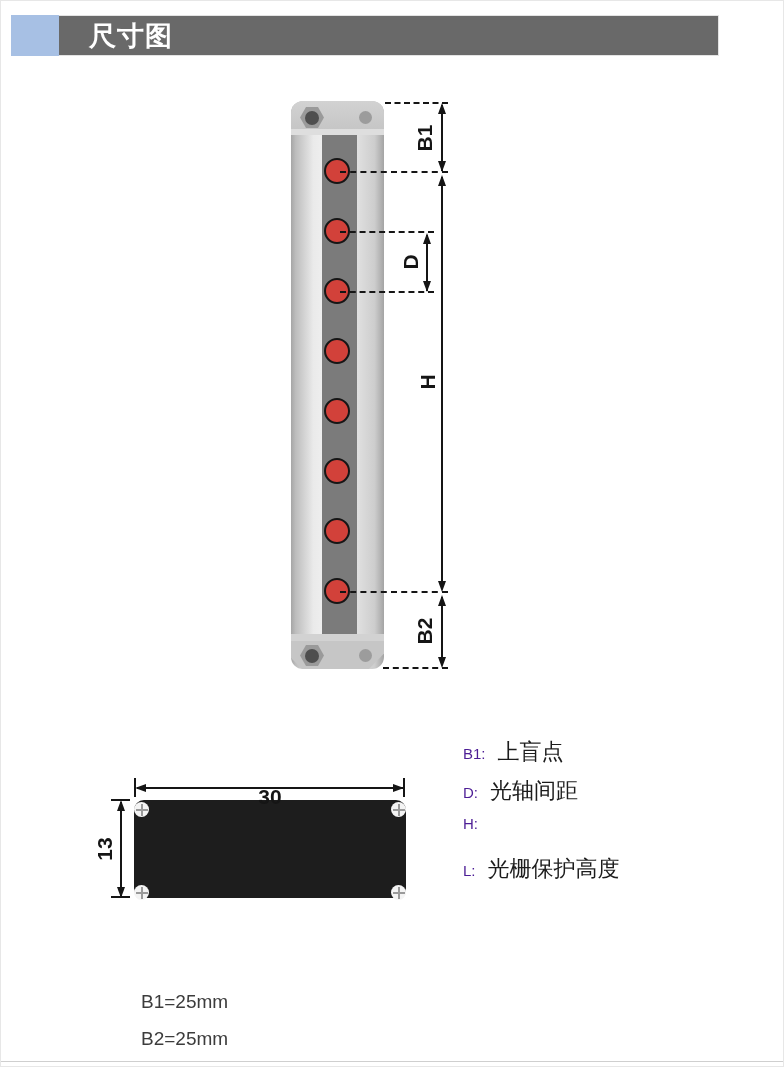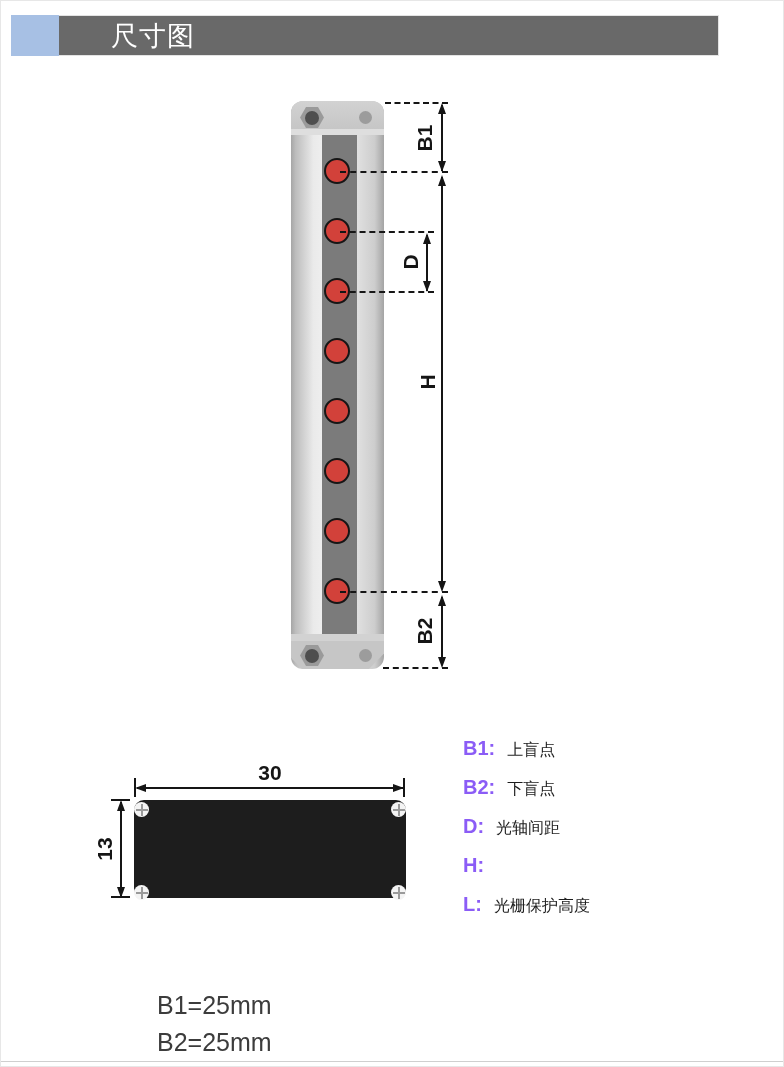--- a/index.html
+++ b/index.html
@@ -20,22 +20,22 @@
   }
   .header-bar {
     position: absolute; left: 58px; top: 14px;
     width: 660px; height: 41px;
     background: #696969;
     border: 1px solid #e3e3e3;
     border-left: none;
     display: flex; align-items: center;
   }
   .header-title {
-    color: #ffffff; font-size: 27px; font-weight: 400;
-    padding-left: 52px; letter-spacing: 1px;
+    color: #ffffff; font-size: 27px; font-weight: 700;
+    padding-left: 30px; letter-spacing: 1px;
   }
   
   .device-body {
     position: absolute; left: 290px; top: 100px;
     width: 93px; height: 568px;
     border-radius: 12px;
     background: linear-gradient(to right,
       #a6a6a6 0%, #bdbdbd 5%, #eaeaea 24%, #f0f0f0 38%,
       #e3e3e3 68%, #cdcdcd 90%, #a4a4a4 100%);
   }
@@ -135,28 +135,28 @@
     content: ""; position: absolute; left: 6.5px; top: 1.5px;
     width: 2px; height: 12px; background: #9a9a9a;
   }
   
   .legend { position: absolute; left: 462px; top: 736px; width: 300px; }
   .legend-row {
     display: flex; align-items: baseline;
     height: 39px;
   }
   .legend-key {
-    font-size: 20px; font-weight: bold; color: #8b5cf6;
+    font-size: 15px; font-weight: normal; color: #4c1d95;
     margin-right: 12px;
   }
-  .legend-value { font-size: 16px; color: #1c1c1c; }
+  .legend-value { font-size: 22px; color: #1c1c1c; }
   
   .note {
     position: absolute; left: 140px;
-    font-size: 25px; color: #3c3c3c; margin-left: 16px;
+    font-size: 19px; color: #3c3c3c;
   }
   .note.n1 { top: 990px; }
   .note.n2 { top: 1027px; }
   .page-bottom-line {
     position: absolute; left: 0; top: 1060px;
     width: 784px; height: 1px; background: #cfcfcf;
   }
 </style>
 </head>
 <body>
@@ -225,40 +225,36 @@
     <div class="screw" style="left:133px; top:801px;"></div>
     <div class="screw" style="left:390px; top:801px;"></div>
     <div class="screw" style="left:133px; top:884px;"></div>
     <div class="screw" style="left:390px; top:884px;"></div>
 
     <div class="hline" style="left:136px; top:786px; width:267px;"></div>
     <div class="arr-left" style="left:134px; top:783px;"></div>
     <div class="arr-right" style="left:392px; top:783px;"></div>
     <div class="vline" style="left:133px; top:777px; height:19px;"></div>
     <div class="vline" style="left:402px; top:777px; height:19px;"></div>
-    <div class="dim-label" style="left:269px; top:772px;">30</div>
+    <div class="dim-label" style="left:269px; top:796px;">30</div>
 
     <div class="vline" style="left:119px; top:801px; height:94px;"></div>
     <div class="arr-up" style="left:116px; top:799px;"></div>
     <div class="arr-down" style="left:116px; top:886px;"></div>
     <div class="hline" style="left:110px; top:798px; width:19px;"></div>
     <div class="hline" style="left:110px; top:895px; width:19px;"></div>
     <div class="dim-label rot" style="left:104px; top:848px;">13</div>
   </div>
 
   <div class="legend" id="legend">
   <div class="legend-row">
     <span class="legend-key">B1:</span>
     <span class="legend-value">上盲点</span>
   </div>
 
-  <div class="legend-row">
-    <span class="legend-key">B2:</span>
-    <span class="legend-value">下盲点</span>
-  </div>
 
   <div class="legend-row">
     <span class="legend-key">D:</span>
     <span class="legend-value">光轴间距</span>
   </div>
 
   <div class="legend-row">
     <span class="legend-key">H:</span>
   </div>
 

